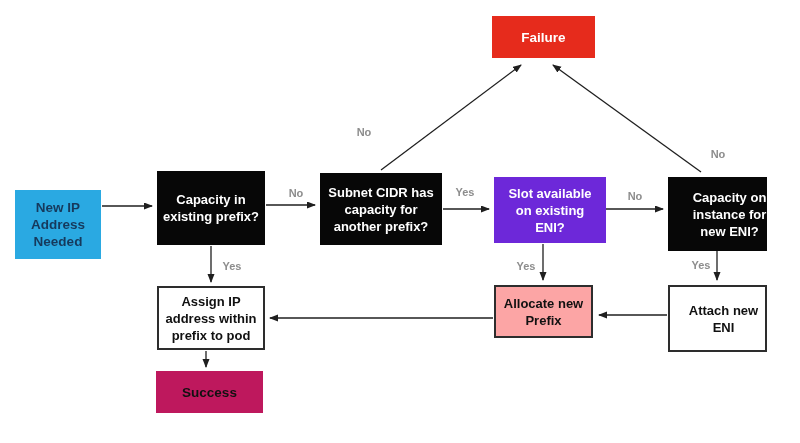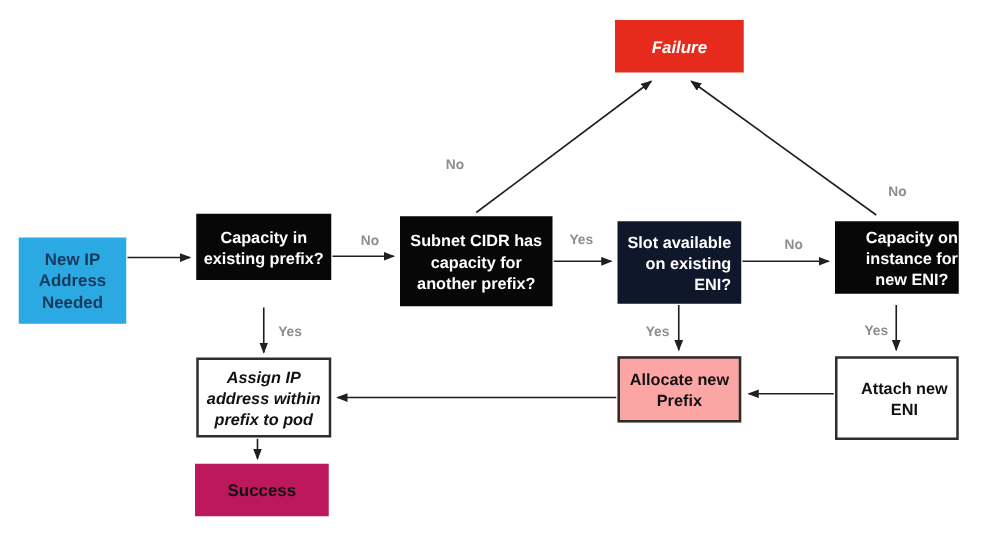--- a/index.html
+++ b/index.html
@@ -49,33 +49,33 @@
     <span class="edge-label" style="left: 465px; top: 192px; color: rgb(141, 141, 141);">Yes</span>
     <span class="edge-label" style="left: 635px; top: 196px; color: rgb(141, 141, 141);">No</span>
     <span class="edge-label" style="left: 232px; top: 266px; color: rgb(141, 141, 141);">Yes</span>
     <span class="edge-label" style="left: 526px; top: 266px; color: rgb(141, 141, 141);">Yes</span>
     <span class="edge-label" style="left: 701px; top: 265px; color: rgb(141, 141, 141);">Yes</span>
     <span class="edge-label" style="left: 364px; top: 132px; color: rgb(141, 141, 141);">No</span>
     <span class="edge-label" style="left: 718px; top: 154px; color: rgb(141, 141, 141);">No</span>
     <div class="node kind-start" style="left: 15px; top: 173px; width: 86px; height: 69px; background: rgb(42, 169, 226); color: rgb(22, 57, 92);"><span>New IP
 Address
 Needed</span></div>
-    <div class="node kind-decision" style="left: 157px; top: 171px; width: 108px; height: 53px; background: rgb(7, 7, 7); color: rgb(255, 255, 255);"><span>Capacity in
+    <div class="node kind-decision" style="left: 157px; top: 171px; width: 108px; height: 74px; background: rgb(7, 7, 7); color: rgb(255, 255, 255);"><span>Capacity in
 existing prefix?</span></div>
     <div class="node kind-decision" style="left: 320px; top: 173px; width: 122px; height: 72px; background: rgb(7, 7, 7); color: rgb(255, 255, 255);"><span>Subnet CIDR has
 capacity for
 another prefix?</span></div>
-    <div class="node kind-decision" style="left: 494px; top: 177px; width: 99px; height: 66px; background: #0f172a; color: rgb(255, 255, 255); text-align: right;"><span>Slot available
+    <div class="node kind-decision" style="left: 494px; top: 177px; width: 112px; height: 66px; background: #6d28d9; color: rgb(255, 255, 255);"><span>Slot available
 on existing
 ENI?</span></div>
-    <div class="node kind-decision" style="left: 668px; top: 177px; width: 99px; height: 58px; background: rgb(7, 7, 7); color: rgb(255, 255, 255); padding-left: 24px;"><span>Capacity on
+    <div class="node kind-decision" style="left: 668px; top: 177px; width: 99px; height: 74px; background: rgb(7, 7, 7); color: rgb(255, 255, 255); padding-left: 24px;"><span>Capacity on
 instance for
 new ENI?</span></div>
-    <div class="node kind-failure" style="left: 492px; top: 16px; width: 103px; height: 42px; background: rgb(230, 43, 28); color: rgb(255, 255, 255); font-style: italic;"><span>Failure</span></div>
-    <div class="node kind-process" style="left: 157px; top: 286px; width: 108px; height: 64px; background: rgb(255, 255, 255); color: rgb(17, 17, 17); border: 2px solid rgb(45, 45, 45); font-style: italic;"><span>Assign IP
+    <div class="node kind-failure" style="left: 492px; top: 16px; width: 103px; height: 42px; background: rgb(230, 43, 28); color: rgb(255, 255, 255);"><span>Failure</span></div>
+    <div class="node kind-process" style="left: 157px; top: 286px; width: 108px; height: 64px; background: rgb(255, 255, 255); color: rgb(17, 17, 17); border: 2px solid rgb(45, 45, 45);"><span>Assign IP
 address within
 prefix to pod</span></div>
     <div class="node kind-process" style="left: 494px; top: 285px; width: 99px; height: 53px; background: #fca5a5; color: rgb(17, 17, 17); border: 2px solid rgb(45, 45, 45);"><span>Allocate new
 Prefix</span></div>
     <div class="node kind-process" style="left: 668px; top: 285px; width: 99px; height: 67px; background: rgb(255, 255, 255); color: rgb(17, 17, 17); border: 2px solid rgb(45, 45, 45); padding-left: 12px;"><span>Attach new
 ENI</span></div>
     <div class="node kind-success" style="left: 156px; top: 371px; width: 107px; height: 42px; background: #be185d; color: rgb(17, 17, 17);"><span>Success</span></div>
   </div>
 
 </body></html>

